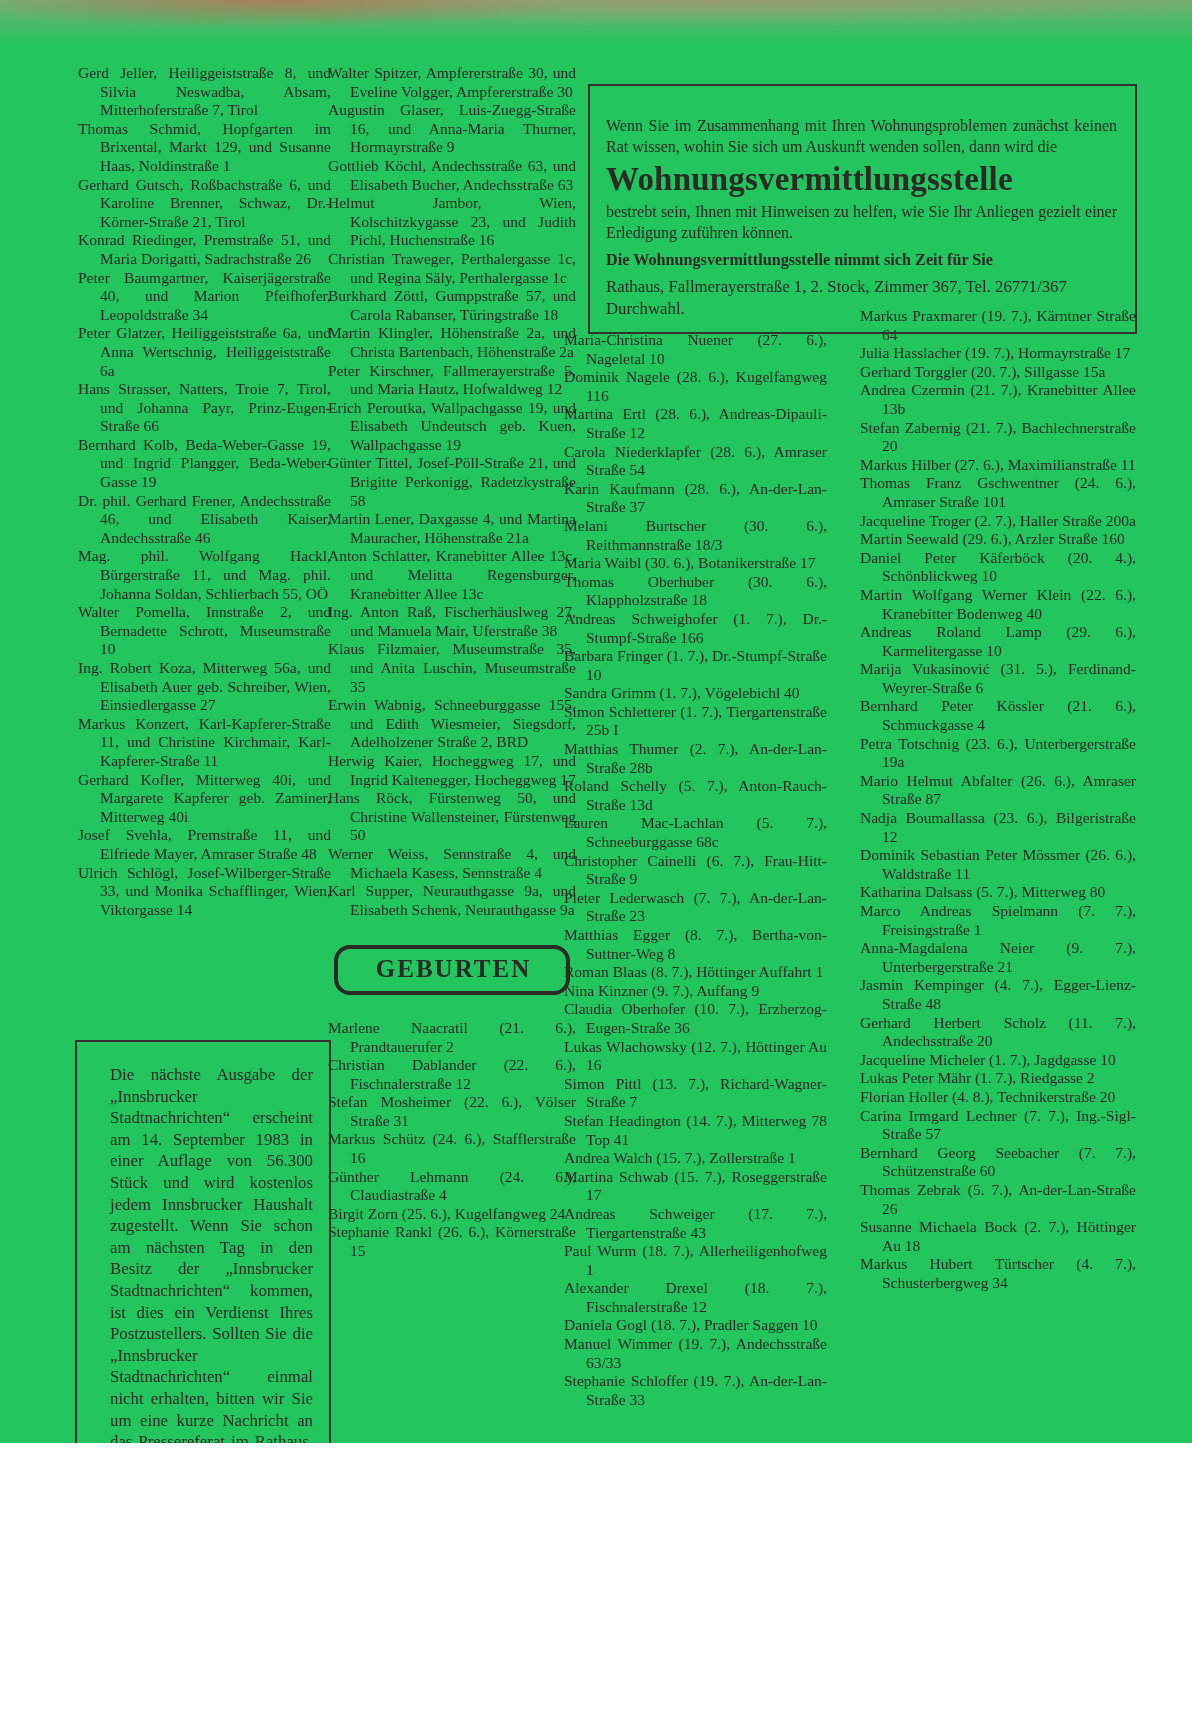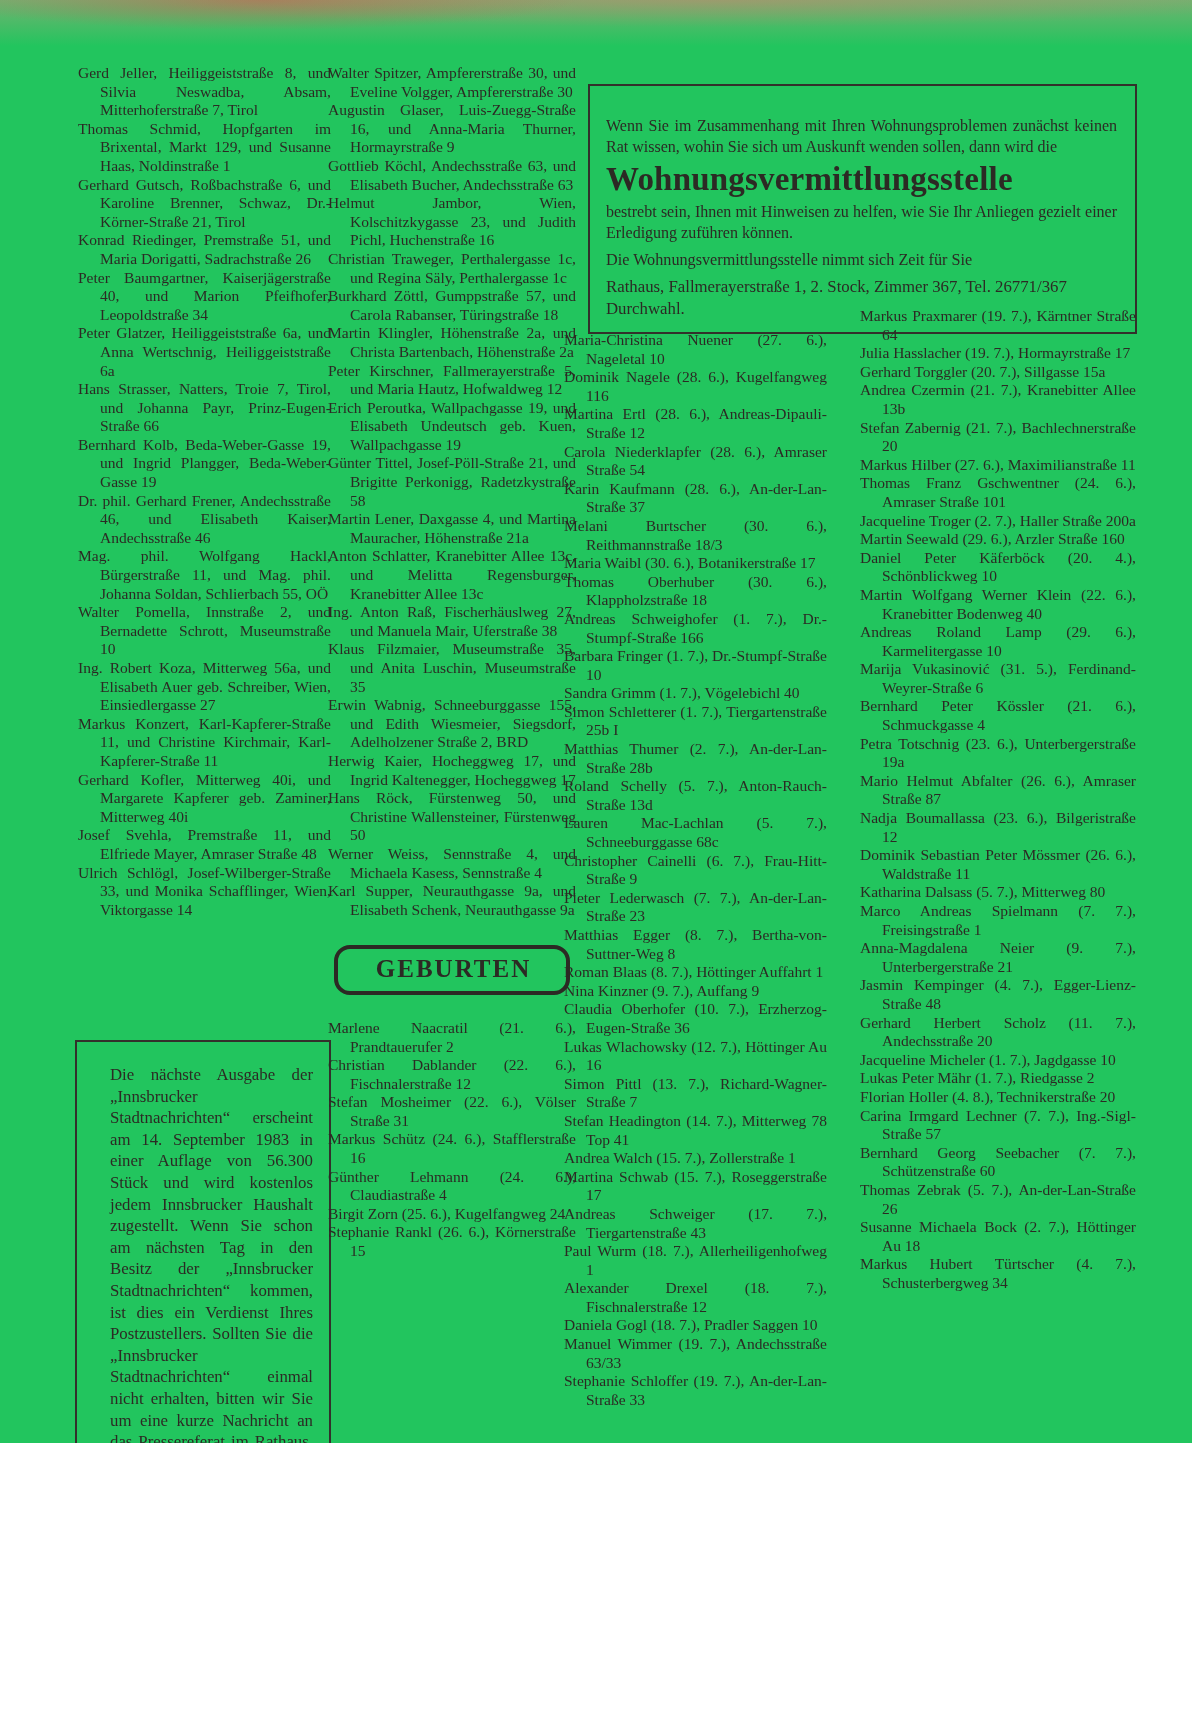--- a/index.html
+++ b/index.html
@@ -41,21 +41,21 @@
   }
   
   .wohnung-box{
     position:absolute;left:588px;top:84px;width:549px;
     border:2px solid #33312b;
     padding:30px 18px 12px 16px;
     box-sizing:border-box;
   }
   .wohnung-intro,.wohnung-body{font-size:16px;line-height:20.5px;text-align:justify;margin:0;hyphens:auto;}
   .wohnung-headline{font-size:33px;font-weight:bold;line-height:38px;margin:3px 0 4px 0;letter-spacing:.2px;}
-  .wohnung-bold{font-size:16.2px;font-weight:normal;line-height:21px;margin:7px 0 5px 0;}
+  .wohnung-bold{font-size:16.2px;font-weight:bold;line-height:21px;margin:7px 0 5px 0;}
   .wohnung-address{font-size:16.8px;line-height:22px;margin:0;}
   
   .col3{left:564px;top:307px;width:263px;margin-top:24px;}
   .col4{left:860px;top:307px;width:276px;}
   
   .footer-rule{position:absolute;left:60px;width:1076px;height:0;border-top:2px solid #3a3830;}
   .rule-a{top:1583px;}
   .rule-b{top:1621px;}
   .footer-text{position:absolute;left:60px;top:1589px;width:1076px;font-size:18.5px;line-height:26px;white-space:nowrap;}
   .footer-page{position:absolute;left:18px;top:0;}

